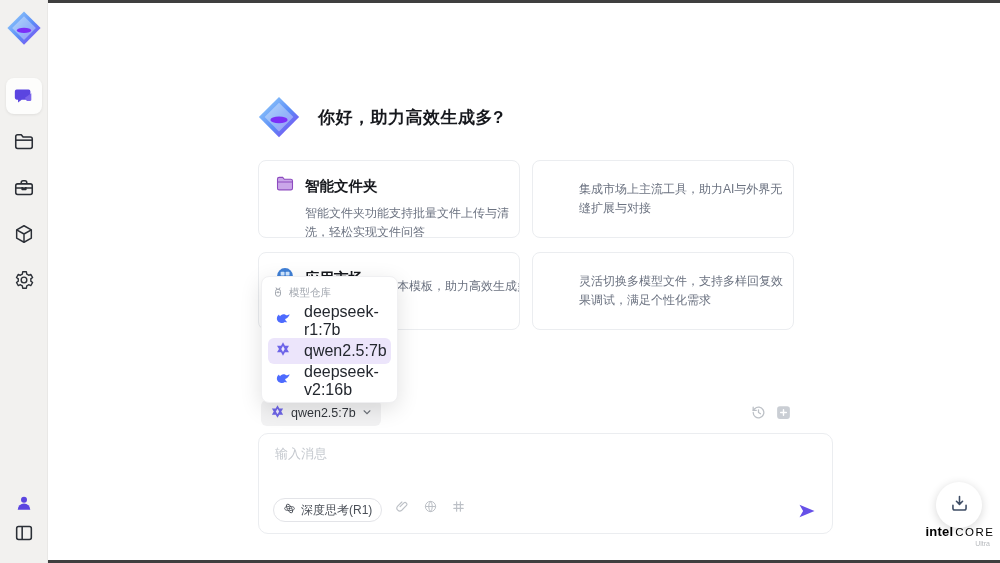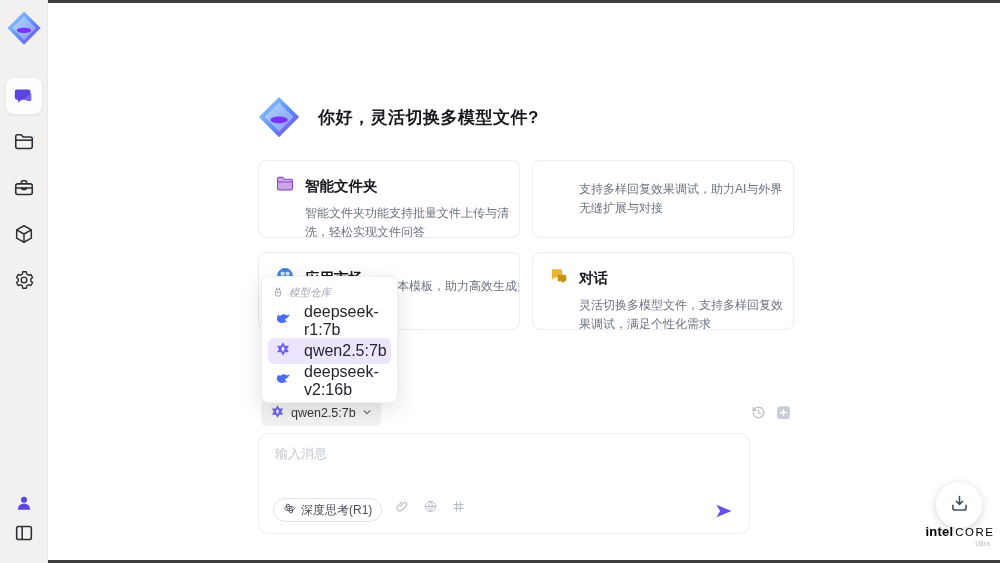--- a/index.html
+++ b/index.html
@@ -24,33 +24,33 @@
   
   .card { position:absolute; width:262px; height:78px; background:#fff; border:1px solid #ebedf0; border-radius:8px; padding:13px 14px 6px 16px; cursor:pointer; overflow:hidden; }
   .card-head { display:flex; align-items:center; gap:10px; }
   .card-head svg { width:20px; height:20px; flex:0 0 auto; }
   .card-title { font-size:14.5px; font-weight:bold; color:#16181d; }
   .card-desc { margin-top:6px; margin-left:30px; font-size:12px; line-height:1.55; color:#6b7280; width:206px; }
   .card-desc-frag { position:absolute; left:138px; top:25px; font-size:12px; color:#6b7280; white-space:nowrap; }
 
   
   .dropdown { position:absolute; left:261px; top:276px; width:137px; background:#fff; border:1px solid #f0f0f2; border-radius:8px; box-shadow:0 6px 22px rgba(0,0,0,.12); padding:7px 6px 8px; z-index:5; }
-  .dd-header { display:flex; align-items:center; gap:5px; padding:2px 4px 4px; font-size:10.5px; color:#a3a8b0;font-style:italic; }
+  .dd-header { display:flex; align-items:center; gap:5px; padding:2px 4px 4px; font-size:10.5px; color:#a3a8b0; }
   .dd-item { display:flex; align-items:center; gap:13px; height:26px; margin-top:4px; padding:0 7px; border-radius:6px; font-size:16px; color:#23272e; cursor:pointer; }
   .dd-item.selected { background:#ece5fb; }
   .dd-item svg { width:16px; height:16px; flex:0 0 auto; }
 
   
   .model-pill { position:absolute; left:261px; top:400px; height:26px; display:inline-flex; align-items:center; gap:6px; padding:0 9px; background:#f2f2f3; border-radius:6px; font-size:12.5px; color:#33373d; cursor:pointer; }
   .bar-icon { position:absolute; top:404px; cursor:pointer; }
   .bar-icon.history { left:750px; }
   .bar-icon.newchat { left:775px; }
 
   
-  .composer { position:absolute; left:258px; top:433px; width:492px; height:101px; background:#fff; border:1px solid #ebedf0; border-radius:10px;text-decoration:underline; }
+  .composer { position:absolute; left:258px; top:433px; width:575px; height:101px; background:#fff; border:1px solid #ebedf0; border-radius:10px;text-decoration:underline; }
   .composer textarea { position:absolute; left:16px; top:11px; width:500px; height:42px; border:none; outline:none; resize:none; font-family:inherit; font-size:13px; color:#33373d; background:transparent; }
   .composer textarea::placeholder { color:#c5c9cf; }
   .composer-tools { position:absolute; left:14px; bottom:11px; display:flex; align-items:center; }
   .deep-pill { display:inline-flex; align-items:center; gap:5px; height:24px; padding:0 9px; border:1px solid #e3e4e8; border-radius:13px; font-size:12px; color:#4a4f57; background:#fff; cursor:pointer;margin-top:8px; }
   .tool-icon { margin-left:13px; cursor:pointer; display:flex; }
   .send-btn { position:absolute; right:15px; bottom:12px; cursor:pointer; display:flex; }
 
   
   .fab { position:absolute; left:936px; top:482px; width:46px; height:46px; border-radius:50%; background:#fff; box-shadow:0 2px 10px rgba(0,0,0,.16); display:flex; align-items:center; justify-content:center; cursor:pointer; z-index:4; }
   .intel { position:absolute; left:924px; top:524px; width:72px; text-align:center; z-index:3; }
@@ -154,37 +154,37 @@
         <stop offset="0" stop-color="#9bd7fb"></stop>
             <stop offset=".55" stop-color="#5b8cf7"></stop>
             <stop offset="1" stop-color="#8a3bf0"></stop>
       </linearGradient>
         </defs>
       <path d="M24 3L45 24 24 45 3 24z" fill="url(#lg2)"></path>
       <path d="M24 9L39 24 24 39 9 24z" fill="#ffffff" opacity=".35"></path>
       <ellipse cx="24" cy="27" rx="9" ry="3.4" fill="#7b2ff7"></ellipse>
     </svg>
   </div>
-  <div class="greet-title">你好，灵活切换多模型文件?</div>
+  <div class="greet-title">你好，助力高效生成多?</div>
 
   <div class="card" style="left:258px; top:160px">
     <div class="card-head">
       <span>
         <svg viewBox="0 0 24 24">
           <path d="M3 6a2 2 0 0 1 2-2h4.2l2 2.3H19a2 2 0 0 1 2 2V17a2 2 0 0 1-2 2H5a2 2 0 0 1-2-2V6z" fill="#caa6e9" stroke="#8d4bbf" stroke-width="1.3"></path>
           <path d="M3 9.5h18" stroke="#8d4bbf" stroke-width="1.3"></path>
         </svg>
       </span>
       <span class="card-title">智能文件夹</span>
     </div>
     <div class="card-desc">智能文件夹功能支持批量文件上传与清洗，轻松实现文件问答</div>
   </div>
 
   <div class="card" style="left:532px; top:160px">
-    <div class="card-desc">支持多样回复效果调试，助力AI与外界无缝扩展与对接</div>
+    <div class="card-desc">集成市场上主流工具，助力AI与外界无缝扩展与对接</div>
   </div>
 
   <div class="card" style="left:258px; top:252px">
     <div class="card-head">
       <span>
         <svg viewBox="0 0 24 24">
           <circle cx="12" cy="12" r="9.5" fill="#3f7fd6"></circle>
           <g fill="#cfe6ff">
             <rect x="6.8" y="6.8" width="4.6" height="4.6" rx="1"></rect>
             <rect x="12.8" y="6.8" width="4.6" height="4.6" rx="1"></rect>
@@ -192,29 +192,20 @@
             <rect x="12.8" y="12.8" width="4.6" height="4.6" rx="1"></rect>
           </g>
         </svg>
       </span>
       <span class="card-title">应用市场</span>
     </div>
     <div class="card-desc-frag">本模板，助力高效生成多</div>
   </div>
 
   <div class="card" style="left:532px; top:252px">
-    <div class="card-head">
-      <span>
-        <svg viewBox="0 0 24 24">
-          <path d="M3.5 4h10.5a2 2 0 0 1 2 2v5.5a2 2 0 0 1-2 2H8l-4.5 3z" fill="#e8b73a"></path>
-          <path d="M10.5 10.5H19a1.8 1.8 0 0 1 1.8 1.8v4.2A1.8 1.8 0 0 1 19 18.3h-.9v2.5l-3.6-2.5h-4" fill="#c9920e"></path>
-        </svg>
-      </span>
-      <span class="card-title">对话</span>
-    </div>
     <div class="card-desc">灵活切换多模型文件，支持多样回复效果调试，满足个性化需求</div>
   </div>
 
   <div class="dropdown">
     <div class="dd-header">
       <span>
         <svg width="12" height="12" viewBox="0 0 24 24" fill="none" stroke="#a3a8b0" stroke-width="2" stroke-linejoin="round">
           <path d="M8 3l1.5 3.5h5L16 3"></path>
             <rect x="7" y="6.5" width="10" height="14" rx="4.5"></rect>
           <circle cx="10.5" cy="12.5" r=".9" fill="#a3a8b0"></circle>

